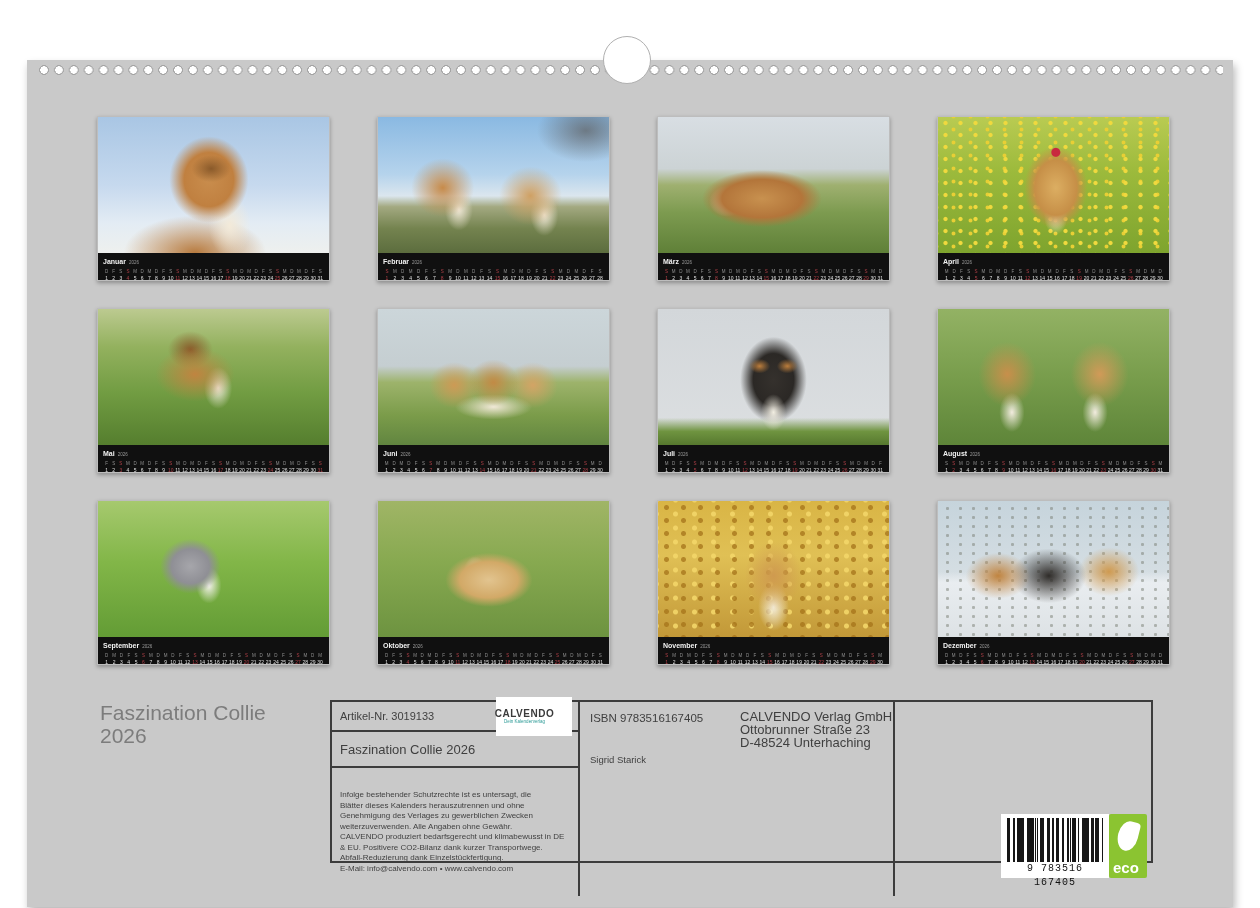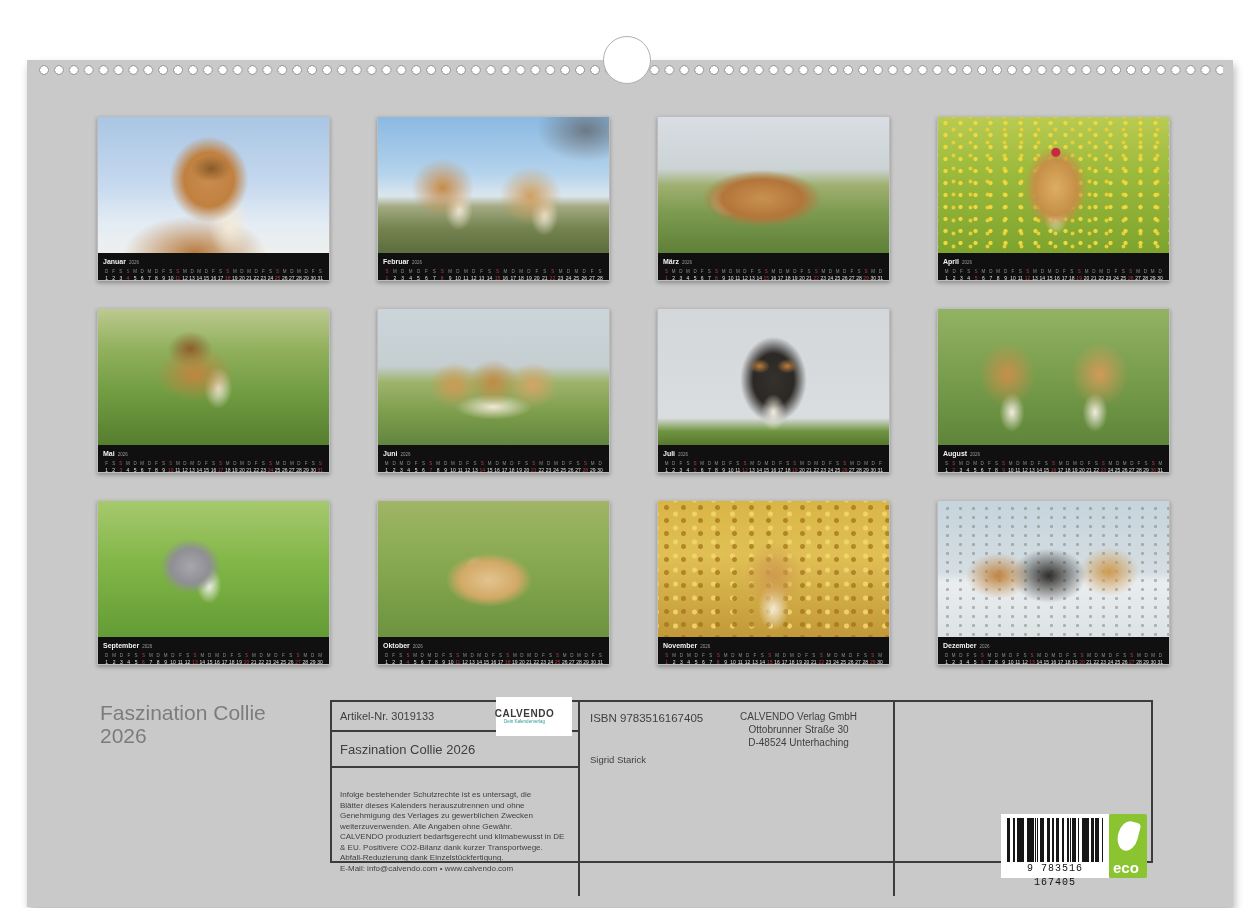--- a/index.html
+++ b/index.html
@@ -47,21 +47,21 @@
   .artikel { font-size:11px; }
   .logo { background:#ffffff; width:76px; height:39px; display:flex; align-items:center;
           justify-content:center; gap:19px; }
   .logo-txt { text-align:center; }
   .logo-name { font-size:10px; font-weight:bold; letter-spacing:.5px; color:#3a3a3a;
                line-height:10px; }
   .logo-tag { font-size:4.5px; color:var(--teal,#2b9a96); line-height:5px; }
   .logo-ic { width:11px; height:15px;
              background:linear-gradient(205deg, var(--lg,#9cc93e) 0 32%, var(--teal,#2b9a96) 32%); }
   .isbn { position:absolute; left:10px; top:10px; font-size:11.5px; }
-  .pub  { position:absolute; left:160px; top:8px; font-size:10px; line-height:13px;text-align:center; }
+  .pub  { position:absolute; left:160px; top:8px; font-size:13px; line-height:13px; }
   .author { position:absolute; left:10px; top:52px; font-size:9.5px; }
   .codes { position:absolute; right:4px; bottom:18px; display:flex; gap:0; }
   .barcode { width:108px; height:64px; background:#ffffff; padding:4px 6px 0 6px; }
   .bars { height:44px;
           background-image:
             repeating-linear-gradient(90deg, rgba(255,255,255,0) 0 5px, #ffffff 5px 6px, rgba(255,255,255,0) 6px 13px),
             repeating-linear-gradient(90deg, #161616 0 2px, rgba(0,0,0,0) 2px 5px),
             repeating-linear-gradient(90deg, #161616 0 1px, rgba(0,0,0,0) 1px 7px),
             repeating-linear-gradient(90deg, #161616 0 3px, rgba(0,0,0,0) 3px 11px); }
   .bc-digits { font-family:"Liberation Mono", monospace; font-size:10px;
@@ -1687,21 +1687,21 @@
 weiterzuverwenden. Alle Angaben ohne Gewähr.
 CALVENDO produziert bedarfsgerecht und klimabewusst in DE
 &amp; EU. Positivere CO2-Bilanz dank kurzer Transportwege.
 Abfall-Reduzierung dank Einzelstückfertigung.
 E-Mail: info@calvendo.com • www.calvendo.com</div>
     </div>
     <div class="col2">
       <span class="isbn">ISBN 9783516167405</span>
       <span class="pub">
         <span style="display:block">CALVENDO Verlag GmbH</span>
-        <span style="display:block">Ottobrunner Straße 30</span>
+        <span style="display:block">Ottobrunner Straße 23</span>
         <span style="display:block">D-48524 Unterhaching</span>
       </span>
       <span class="author">Sigrid Starick</span>
     </div>
     <div class="col3">
       <div class="codes">
         <div class="barcode">
           <div class="bars"></div>
           <div class="bc-digits">9 783516 167405</div>
         </div>

